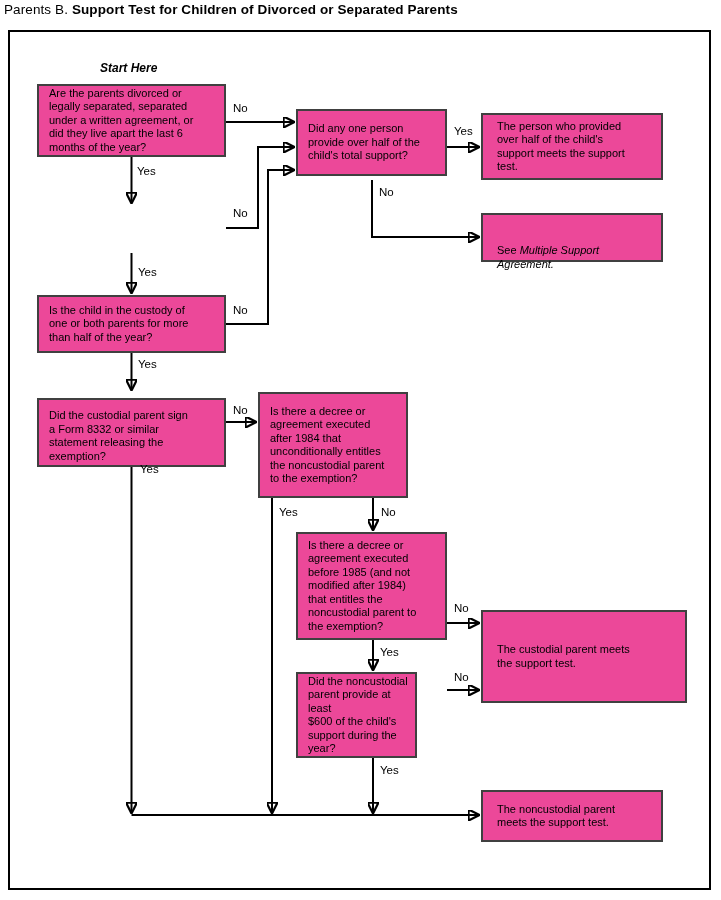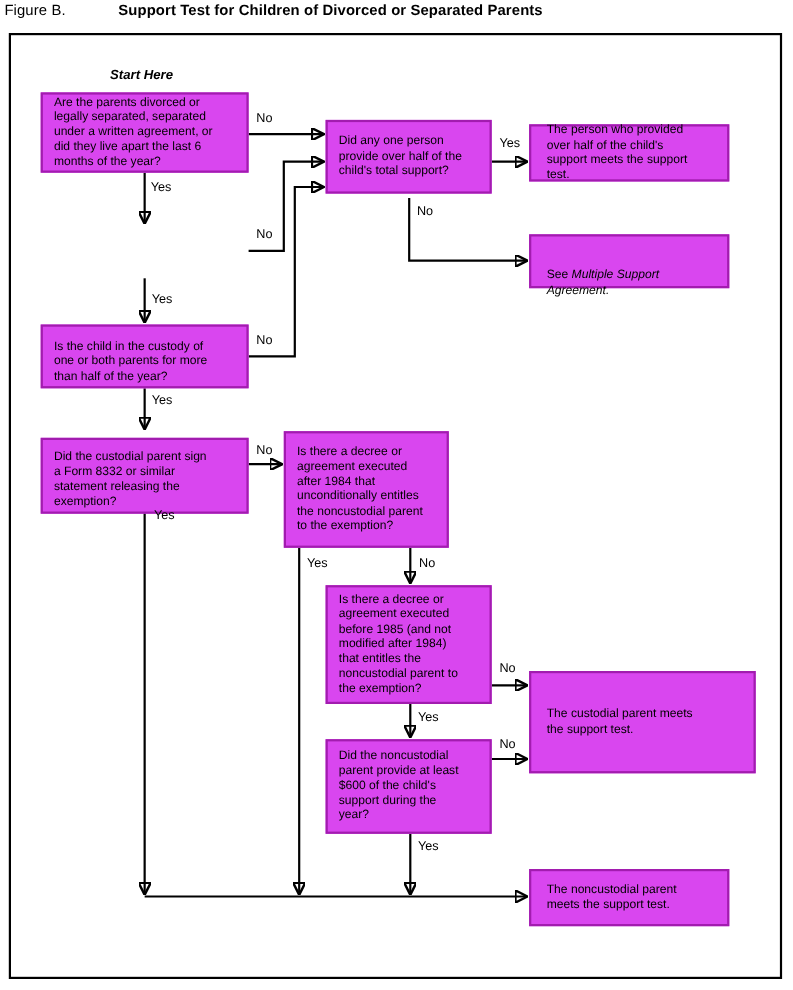--- a/index.html
+++ b/index.html
@@ -14,21 +14,21 @@
   }
   .fig-title {
     position: absolute;
     left: 4px;
     top: 2px;
     font-size: 13.5px;
     letter-spacing: 0.1px;
     white-space: nowrap;
   }
   .fig-title .fig-label { font-weight: normal; }
-  .fig-title .fig-bold { font-weight: bold; margin-left: 44px; }
+  .fig-title .fig-bold { font-weight: bold; }
   .outer-frame {
     position: absolute;
     left: 8px;
     top: 30px;
     width: 703px;
     height: 860px;
     border: 2px solid #000;
     box-sizing: border-box;
   }
   .start-here {
@@ -36,22 +36,22 @@
     left: 100px;
     top: 61px;
     font-size: 12px;
     font-weight: bold;
     font-style: italic;
     white-space: nowrap;
     text-align: center;
   }
   .node {
     position: absolute;
-    border: 2px solid #a21caf;
-    background: #d946ef;
+    border: 2px solid #404040;
+    background: #ec4899;
     box-sizing: border-box;
     display: flex;
     align-items: center;
     font-size: 11px;
     line-height: 13.5px;
   }
   .node .txt {
     padding: 2px 4px 2px 10px;
     white-space: pre-line;
   }
@@ -71,21 +71,21 @@
     stroke-width: 2;
     fill: none;
   }
 </style>
 </head>
 <body>
 
 <div class="canvas">
 
   <div class="fig-title">
-    <span class="fig-label">Figure B.</span>
+    <span class="fig-label">Parents B.</span>
     <span class="fig-bold">Support Test for Children of Divorced or Separated Parents</span>
   </div>
 
   <div class="outer-frame"></div>
 
   <div class="start-here">Start Here</div>
 
   <svg class="connectors" viewBox="0 0 721 900">
     <defs>
       <marker id="arr" viewBox="0 0 10 10" refX="9.5" refY="5" markerWidth="12" markerHeight="11" markerUnits="userSpaceOnUse" orient="auto">
@@ -113,40 +113,40 @@
 
   <div class="node" style="left:37px; top:84px; width:189px; height:73px;">
     <div class="txt">Are the parents divorced or
 legally separated, separated
 under a written agreement, or
 did they live apart the last 6
 months of the year?</div>
   </div>
 
 
-  <div class="node" style="left:37px; top:295px; width:189px; height:58px;align-items:flex-end;">
+  <div class="node" style="left:37px; top:295px; width:189px; height:58px;">
     <div class="txt">Is the child in the custody of
 one or both parents for more
 than half of the year?</div>
   </div>
 
   <div class="node" style="left:37px; top:398px; width:189px; height:69px;align-items:flex-end;">
     <div class="txt">Did the custodial parent sign
 a Form 8332 or similar
 statement releasing the
 exemption?</div>
   </div>
 
   <div class="node" style="left:296px; top:109px; width:151px; height:67px;">
     <div class="txt">Did any one person
 provide over half of the
 child's total support?</div>
   </div>
 
-  <div class="node" style="left:481px; top:113px; width:182px; height:52px;">
+  <div class="node" style="left:481px; top:113px; width:182px; height:67px;">
     <div class="txt" style="padding-left:14px;">The person who provided
 over half of the child's
 support meets the support
 test.</div>
   </div>
 
   <div class="node" style="left:481px; top:213px; width:182px; height:49px;">
     <div class="txt" style="padding-left:14px;margin-top:40px;"><span>See </span><span class="ital">Multiple Support
 Agreement.</span></div>
   </div>
@@ -163,21 +163,21 @@
   <div class="node" style="left:296px; top:532px; width:151px; height:108px;">
     <div class="txt">Is there a decree or
 agreement executed
 before 1985 (and not
 modified after 1984)
 that entitles the
 noncustodial parent to
 the exemption?</div>
   </div>
 
-  <div class="node" style="left:296px; top:672px; width:151px; height:86px;">
+  <div class="node" style="left:296px; top:672px; width:121px; height:86px;">
     <div class="txt">Did the noncustodial
 parent provide at least
 $600 of the child's
 support during the
 year?</div>
   </div>
 
   <div class="node" style="left:481px; top:610px; width:206px; height:93px;">
     <div class="txt" style="padding-left:14px;">The custodial parent meets
 the support test.</div>

